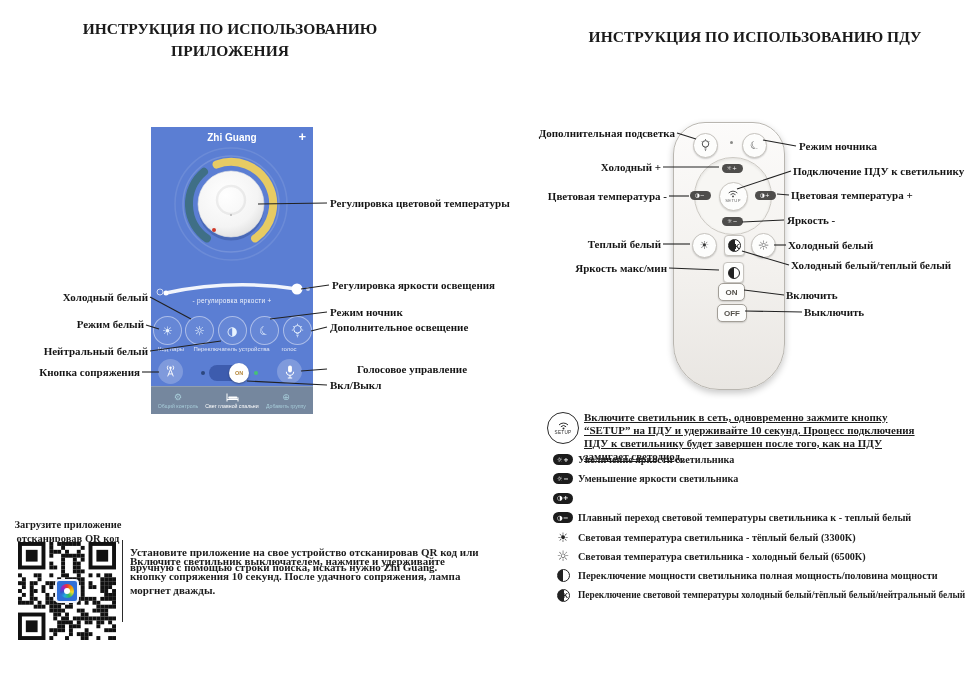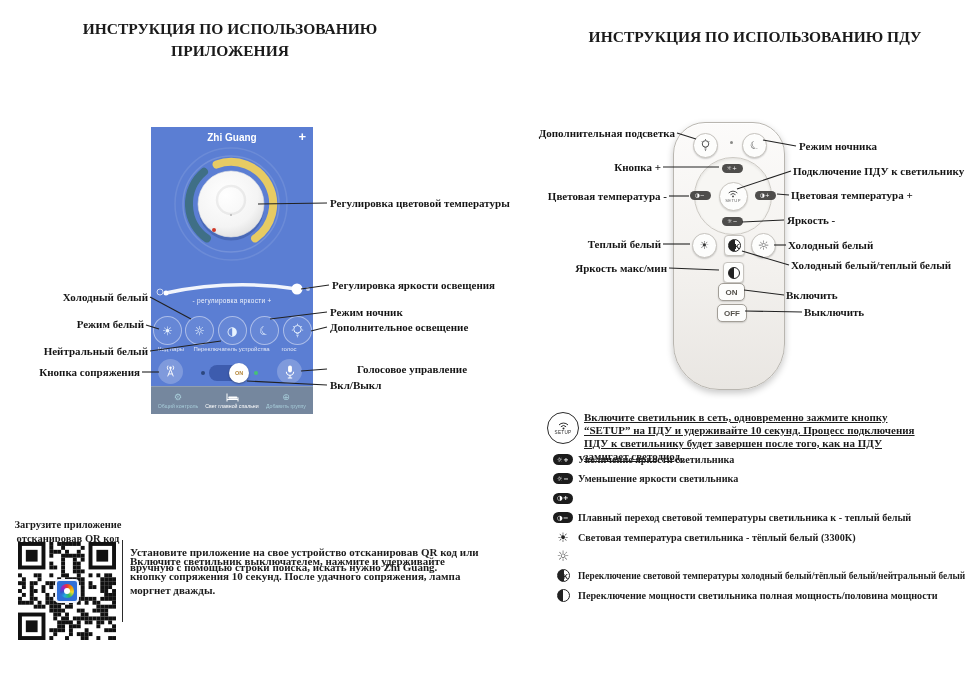--- a/index.html
+++ b/index.html
@@ -488,21 +488,21 @@
 
   <div class="sqbtn" style="left:49px;top:139px;width:19px;height:19px;">
     <div class="half-icon"></div>
   </div>
 
   <div class="onoff" style="left:44px;top:160px;width:25px;height:16px;">ON</div>
   <div class="onoff" style="left:43px;top:181px;width:28px;height:16px;">OFF</div>
 </div>
 
 <div class="lbl r" style="left:510px;top:127px;width:165px;">Дополнительная подсветка</div>
-<div class="lbl r" style="left:556px;top:161px;width:105px;">Кнопка +</div>
+<div class="lbl r" style="left:556px;top:161px;width:105px;">Холодный +</div>
 <div class="lbl r" style="left:512px;top:190px;width:155px;">Цветовая температура -</div>
 <div class="lbl r" style="left:566px;top:238px;width:95px;">Теплый белый</div>
 <div class="lbl r" style="left:547px;top:262px;width:120px;">Яркость макс/мин</div>
 <div class="lbl" style="left:799px;top:140px;">Режим ночника</div>
 <div class="lbl" style="left:793px;top:165px;">Подключение ПДУ к светильнику</div>
 <div class="lbl" style="left:791px;top:189px;">Цветовая температура +</div>
 <div class="lbl" style="left:787px;top:214px;">Яркость -</div>
 <div class="lbl" style="left:788px;top:239px;">Холодный белый</div>
 <div class="lbl" style="left:791px;top:259px;">Холодный белый/теплый белый</div>
 <div class="lbl" style="left:786px;top:289px;">Включить</div>
@@ -545,34 +545,35 @@
   <div class="lrow">
     <span class="licon">
         <span style="font-family:'DejaVu Sans',sans-serif;font-size:13px;color:#222;line-height:1;">☀</span>
       </span>
     <span class="ltext">Световая температура светильника - тёплый белый (3300К)</span>
   </div>
   <div class="lrow">
     <span class="licon">
         <span style="font-family:'DejaVu Sans',sans-serif;font-size:14px;color:#555;line-height:1;">☼</span>
       </span>
+    <span class="ltext">Световая температура светильника - холодный белый (6500К)</span>
+  </div>
+  <div class="lrow">
+    <span class="licon">
+        <span class="half-icon" style="width:13px;height:13px;"></span>
+      </span>
+    <span class="ltext">Переключение мощности светильника полная мощность/половина мощности</span>
   </div>
   <div class="lrow">
     <span class="licon">
         <span class="ck-icon">
           <span>K</span>
         </span>
       </span>
     <span class="ltext" style="font-size:9.4px;">Переключение световой температуры холодный белый/тёплый белый/нейтральный белый</span>
-  </div>
-  <div class="lrow">
-    <span class="licon">
-        <span class="half-icon" style="width:13px;height:13px;"></span>
-      </span>
-    <span class="ltext">Переключение мощности светильника полная мощность/половина мощности</span>
   </div>
 </div>
 
 <svg class="lines" width="970" height="678" viewBox="0 0 970 678">
   <line x1="150" y1="297" x2="191" y2="319"></line>
   <line x1="146" y1="325" x2="159" y2="329"></line>
   <line x1="150" y1="351" x2="221" y2="341"></line>
   <line x1="142" y1="372" x2="159" y2="372"></line>
   <line x1="258" y1="204" x2="327" y2="203"></line>
   <line x1="301" y1="289" x2="329" y2="285"></line>

